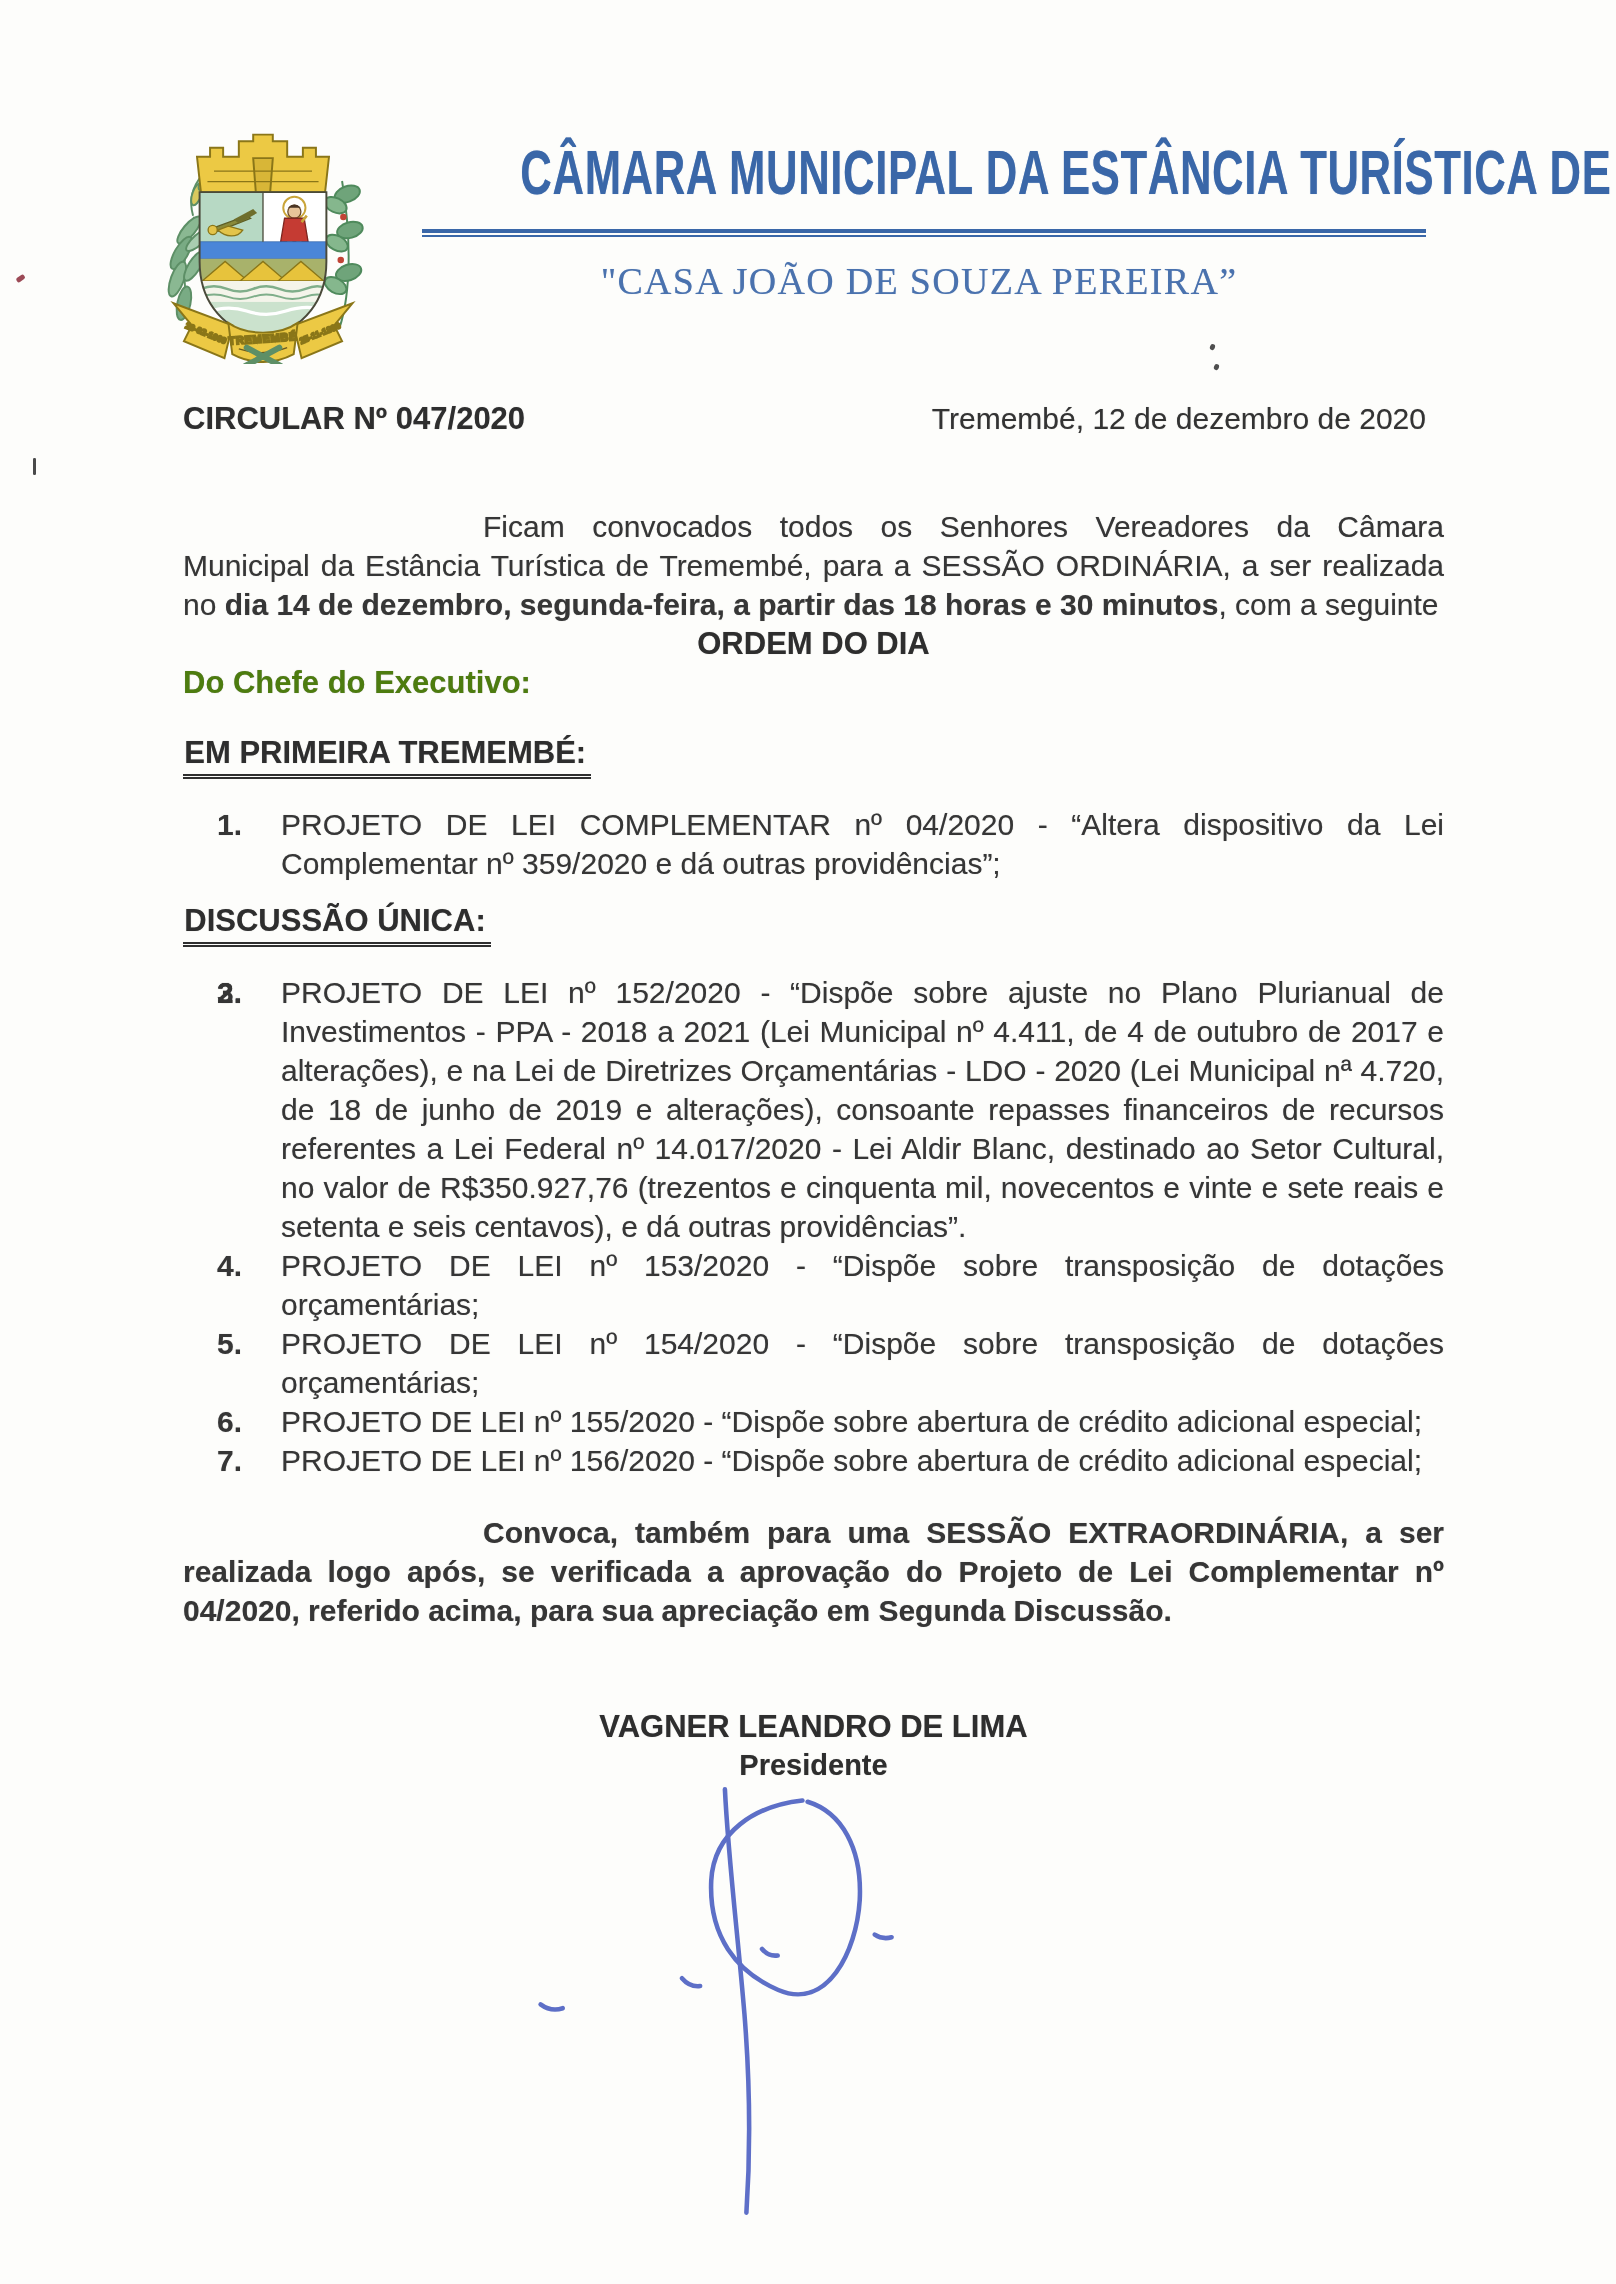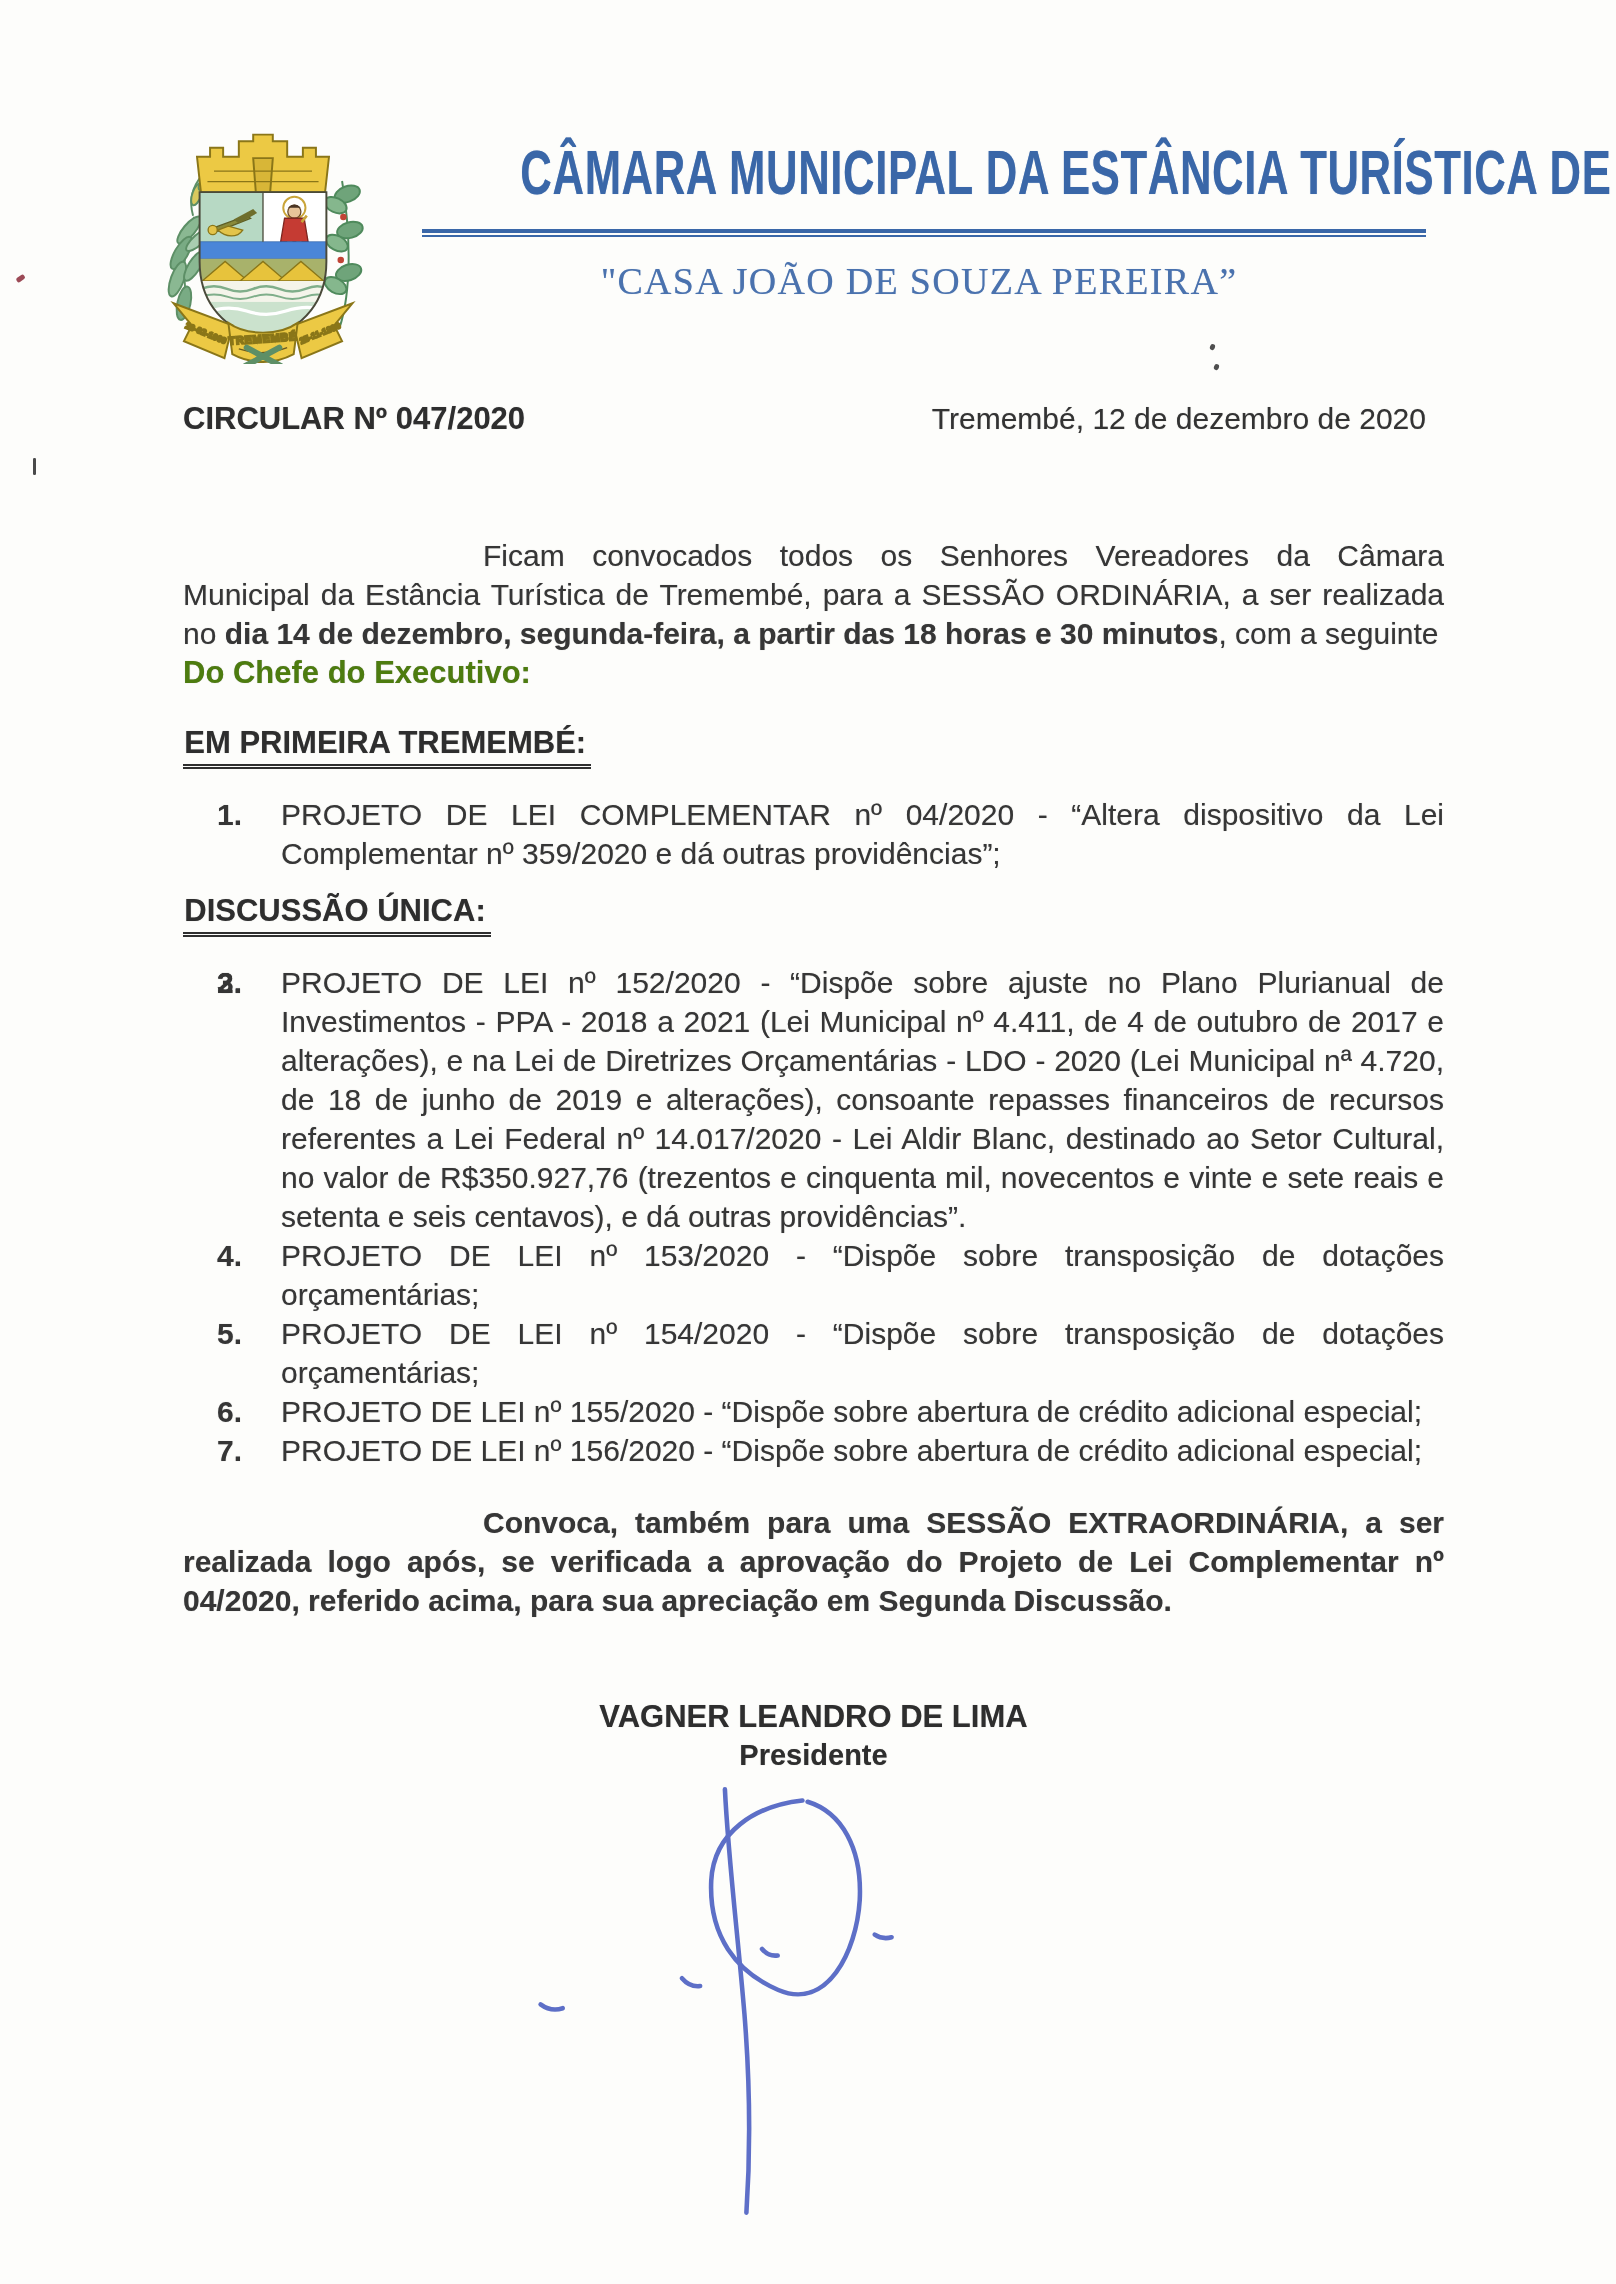--- a/index.html
+++ b/index.html
@@ -40,21 +40,21 @@
   .coat{position:absolute;left:155px;top:132px;width:216px;height:232px;}
 
   
   .content{
     position:absolute;left:183px;top:399px;width:1261px;
     font-size:30px;line-height:39px;
     text-shadow:0 0 0.8px rgba(40,40,40,.42);
   }
   .circular-row{
     display:flex;justify-content:space-between;align-items:baseline;
-    margin-bottom:98px;
+    margin-bottom:69px;
   }
   .circular-no{font-size:31px;font-weight:700;color:#2e2e2e;}
   .dateline{font-size:30px;color:#333;margin-right:18px;}
   p{margin:0;}
   .para{text-align:justify;}
   .indent{text-indent:300px;}
   .bold,b{font-weight:700;}
   .h-center{
     font-size:31px;font-weight:700;color:#2e2e2e;
     text-align:center;margin:0;line-height:39px;
@@ -191,20 +191,21 @@
 
   <div class="content">
 
     <div class="circular-row">
       <span class="circular-no">CIRCULAR Nº 047/2020</span>
       <span class="dateline">Tremembé, 12 de dezembro de 2020</span>
     </div>
 
     <p class="para indent"><span>Ficam convocados todos os Senhores Vereadores da Câmara Municipal da Estância Turística de Tremembé, para a SESSÃO ORDINÁRIA, a ser realizada no </span><span class="bold">dia 14 de dezembro, segunda-feira, a partir das 18 horas e 30 minutos</span><span>, com a seguinte</span></p>
 
+    <p class="h-center">ORDEM DO DIA</p>
     <p class="h-left">Do Chefe do Executivo:</p>
 
     <div class="h-underlined-wrap mt-sec">
       <span class="h-underlined">EM PRIMEIRA TREMEMBÉ:</span>
     </div>
 
     <div class="mt-items">
       <div class="item">
         <span class="inum">1.</span>
         <span>PROJETO DE LEI COMPLEMENTAR nº 04/2020 - “Altera dispositivo da Lei Complementar nº 359/2020 e dá outras providências”;</span>

